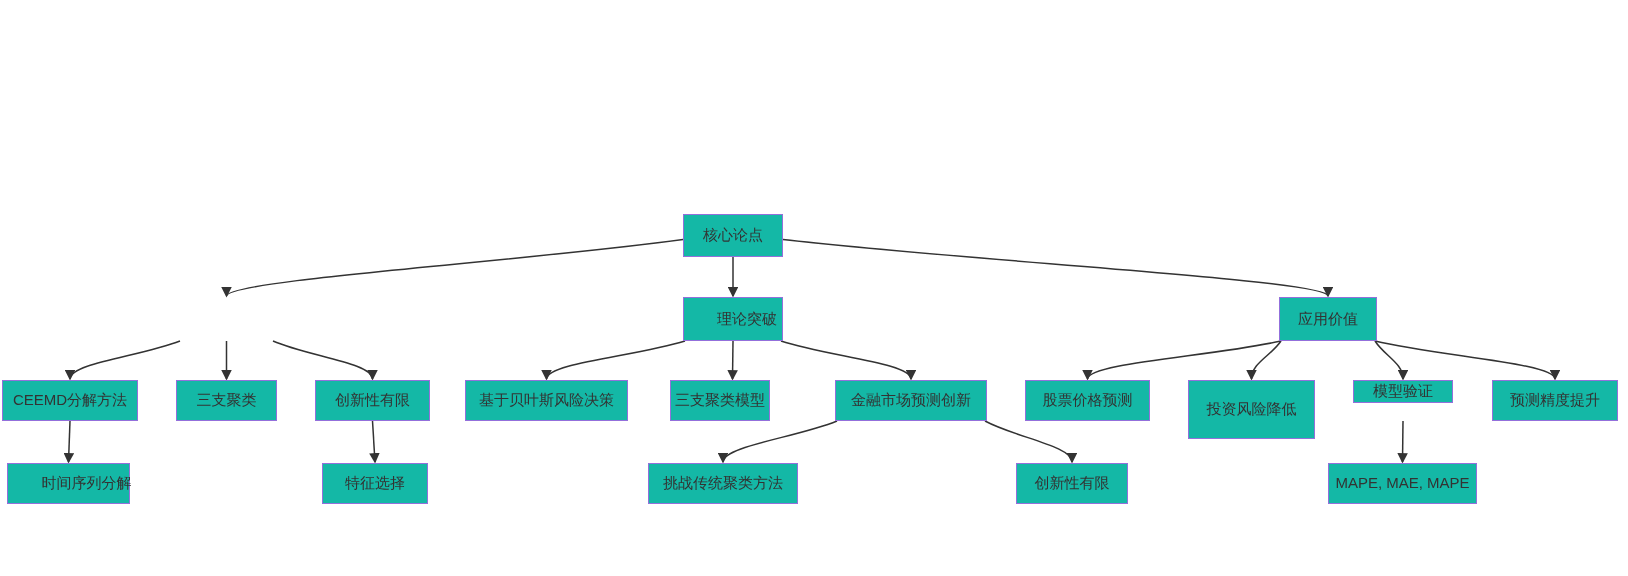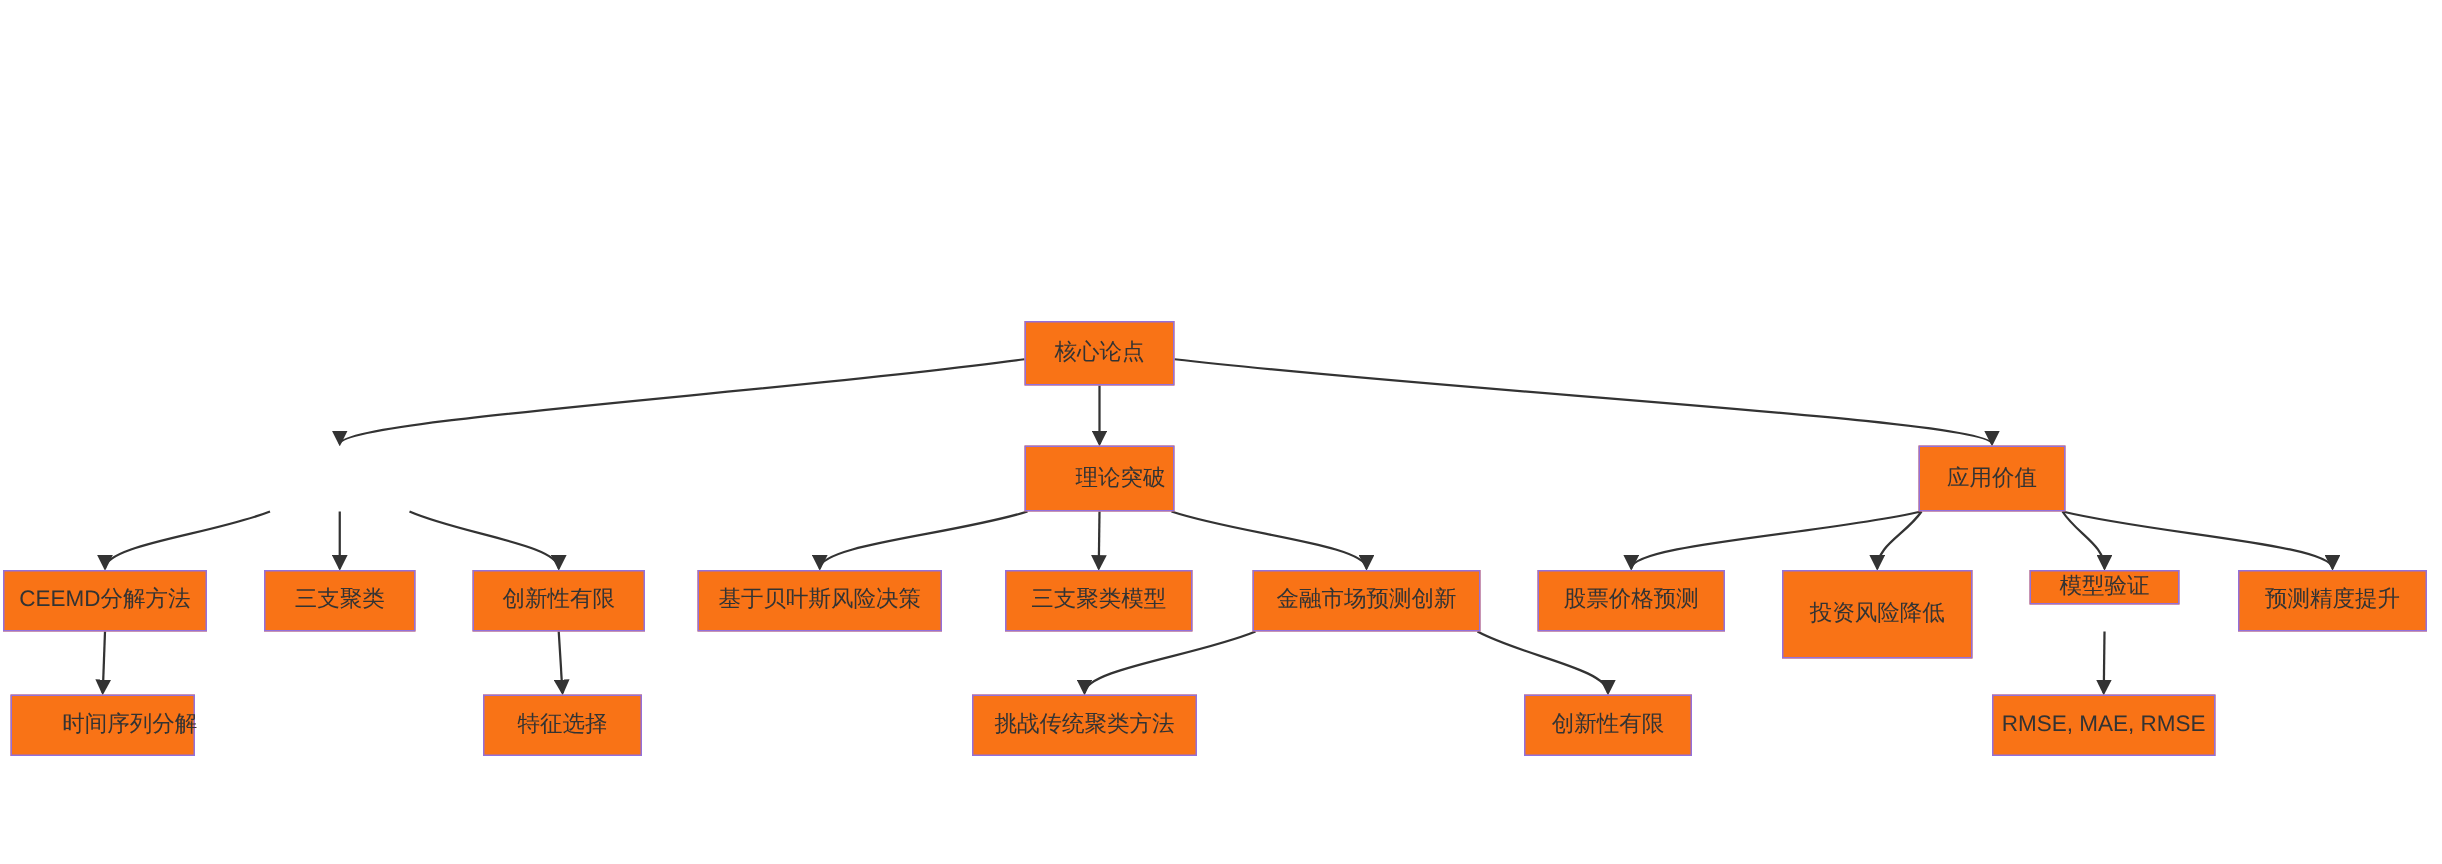--- a/index.html
+++ b/index.html
@@ -17,21 +17,21 @@
     position: absolute; left: 0; top: 0;
     width: 1628px; height: 576px;
   }
   .node {
     position: absolute;
     box-sizing: border-box;
     display: flex;
     align-items: center;
     justify-content: center;
     border: 1px solid #9370DB;
-    background: #f97316;
+    background: #14b8a6;
     color: #333333;
     font-size: 15px;
     line-height: 1.1;
     white-space: nowrap;
     text-align: center;
   }
   .edge {
     fill: none;
     stroke: #333333;
     stroke-width: 1.5px;
@@ -80,21 +80,21 @@
     </div>
     <div class="node" style="left: 176px; top: 380px; width: 101px; height: 41px;">
       <span>三支聚类</span>
     </div>
     <div class="node" style="left: 315px; top: 380px; width: 115px; height: 41px;">
       <span>创新性有限</span>
     </div>
     <div class="node" style="left: 465px; top: 380px; width: 163px; height: 41px;">
       <span>基于贝叶斯风险决策</span>
     </div>
-    <div class="node" style="left: 670px; top: 380px; width: 125px; height: 41px;">
+    <div class="node" style="left: 670px; top: 380px; width: 100px; height: 41px;">
       <span>三支聚类模型</span>
     </div>
     <div class="node" style="left: 835px; top: 380px; width: 152px; height: 41px;">
       <span>金融市场预测创新</span>
     </div>
     <div class="node" style="left: 1025px; top: 380px; width: 125px; height: 41px;">
       <span>股票价格预测</span>
     </div>
     <div class="node" style="left: 1188px; top: 380px; width: 127px; height: 59px;">
       <span>投资风险降低</span>
@@ -111,15 +111,15 @@
     <div class="node" style="left: 322px; top: 463px; width: 106px; height: 41px;">
       <span>特征选择</span>
     </div>
     <div class="node" style="left: 648px; top: 463px; width: 150px; height: 41px;">
       <span>挑战传统聚类方法</span>
     </div>
     <div class="node" style="left: 1016px; top: 463px; width: 112px; height: 41px; justify-content: center;">
       <span>创新性有限</span>
     </div>
     <div class="node" style="left: 1328px; top: 463px; width: 149px; height: 41px;">
-      <span>RMSE, MAE, RMSE</span>
+      <span>MAPE, MAE, MAPE</span>
     </div>
   </div>
 
 </body></html>

